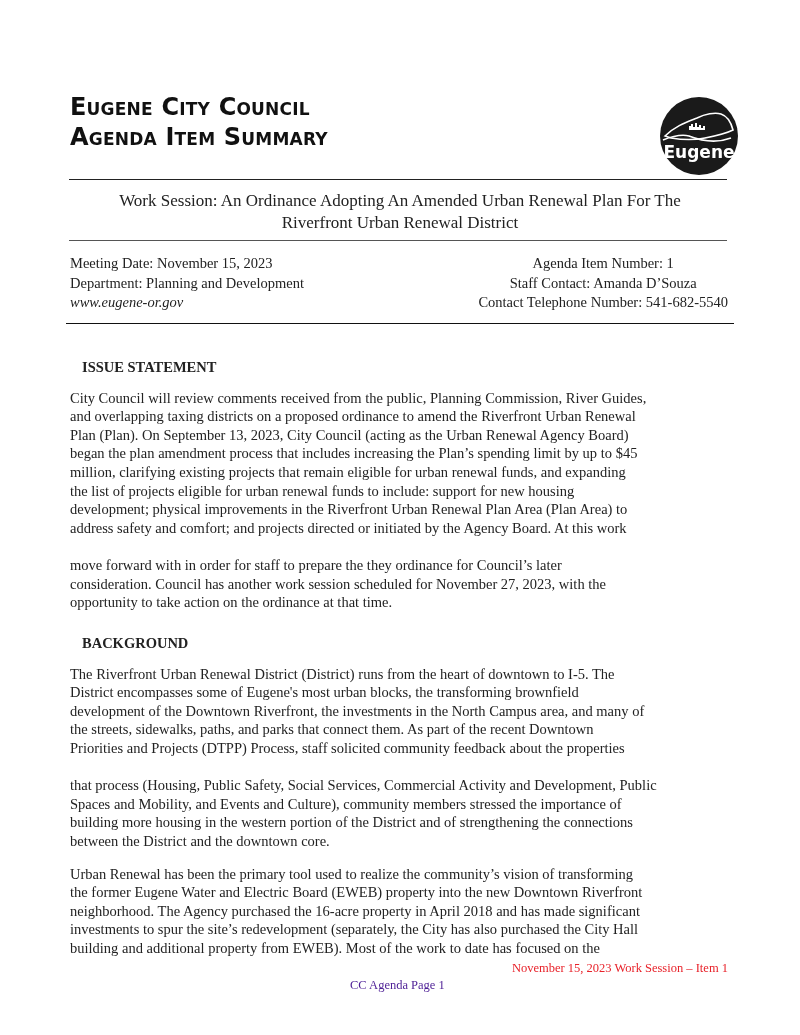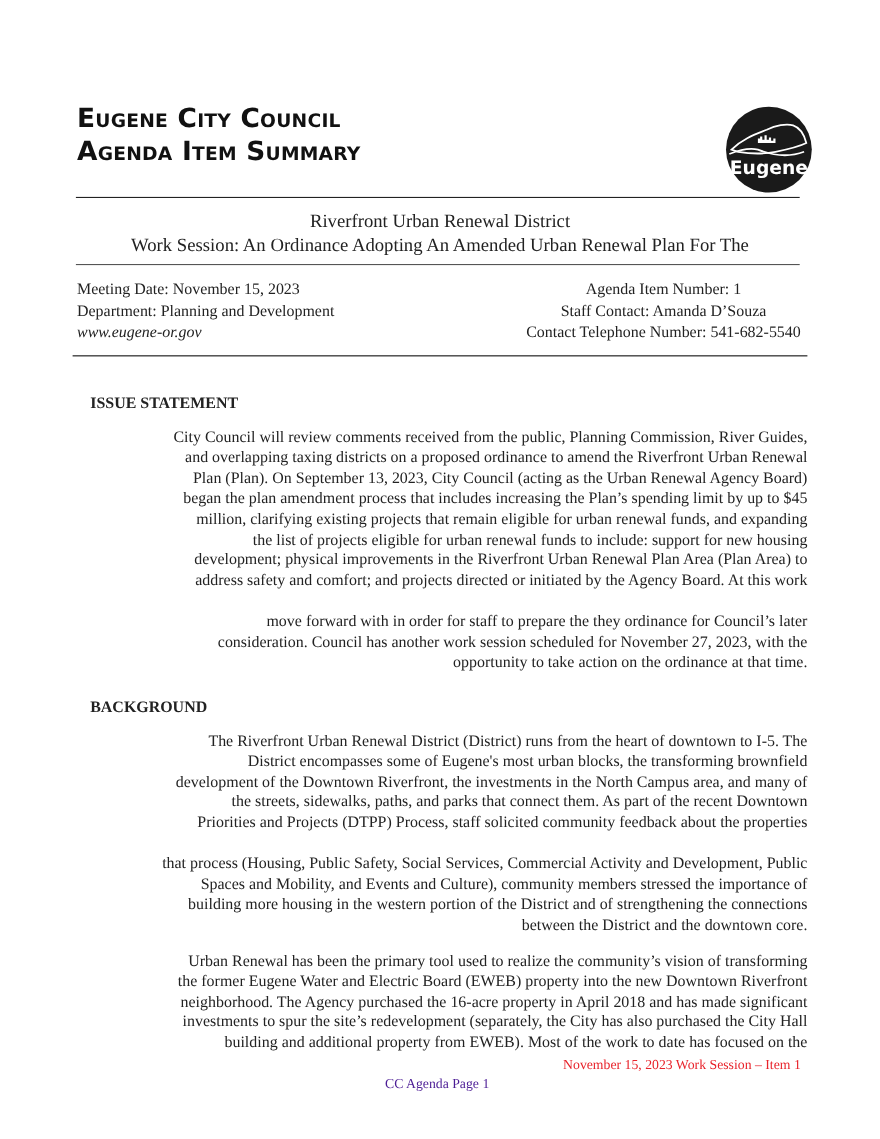--- a/index.html
+++ b/index.html
@@ -31,21 +31,21 @@
       text-align: center; font-size: 17px; line-height: 22px; color: #222;
     }
 
     .meta { position: absolute; top: 254px; font-size: 14.5px; line-height: 19.5px; color: #222; }
     .meta.left { left: 70px; }
     .meta.right { right: 72px; text-align: center; }
     .meta .italic { font-style: italic; }
 
     .section { position: absolute; left: 70px; width: 664px; font-size: 14.5px; line-height: 18.6px; color: #222; }
     .section h2 { margin: 12px; font-size: 14.5px; font-weight: bold; line-height: 18.6px; }
-    .section p { margin: 0; text-align: right; }
+    .section p { margin: 0; }
     .issue { top: 346px; }
     .background { top: 622px; }
     .background p + p { margin-top: 14px; }
 
     .footer-item {
       position: absolute; right: 72px; top: 961px;
       font-size: 12.5px; color: #e8222a;
     }
     .footer-page {
       position: absolute; left: 350px; top: 978px;
@@ -76,22 +76,22 @@
       <path d="M6 40 C 16 30, 28 26, 38 22 C 46 18, 56 16, 62 18 C 68 20, 72 26, 74 34 C 66 38, 56 40, 46 42 C 36 44, 24 44, 12 42 Z" fill="none" stroke="#ffffff" stroke-width="1.6"></path>
       <path d="M4 44 C 14 40, 22 38, 30 40 C 40 44, 56 48, 72 42" fill="none" stroke="#ffffff" stroke-width="1.6"></path>
       <path d="M30 34 L30 30 L32 30 L32 28 L34 28 L34 31 L36 31 L36 27 L38 27 L38 31 L40 31 L40 29 L42 29 L42 32 L44 32 L44 30 L46 30 L46 34 Z" fill="#ffffff"></path>
       <text x="40" y="62" text-anchor="middle" font-family="DejaVu Sans, sans-serif" font-size="17" font-weight="bold" fill="#ffffff">Eugene</text>
     </svg>
   </div>
 
   <div class="hr top"></div>
 
   <div class="subject">
+    <div>Work Session: An Ordinance Adopting An Amended Urban Renewal Plan For The</div>
     <div>Riverfront Urban Renewal District</div>
-    <div>Work Session: An Ordinance Adopting An Amended Urban Renewal Plan For The</div>
   </div>
 
   <div class="hr mid"></div>
 
   <div class="meta left">
     <div>Meeting Date: November 15, 2023</div>
     <div>Department: Planning and Development</div>
     <div class="italic">www.eugene-or.gov</div>
   </div>
 

